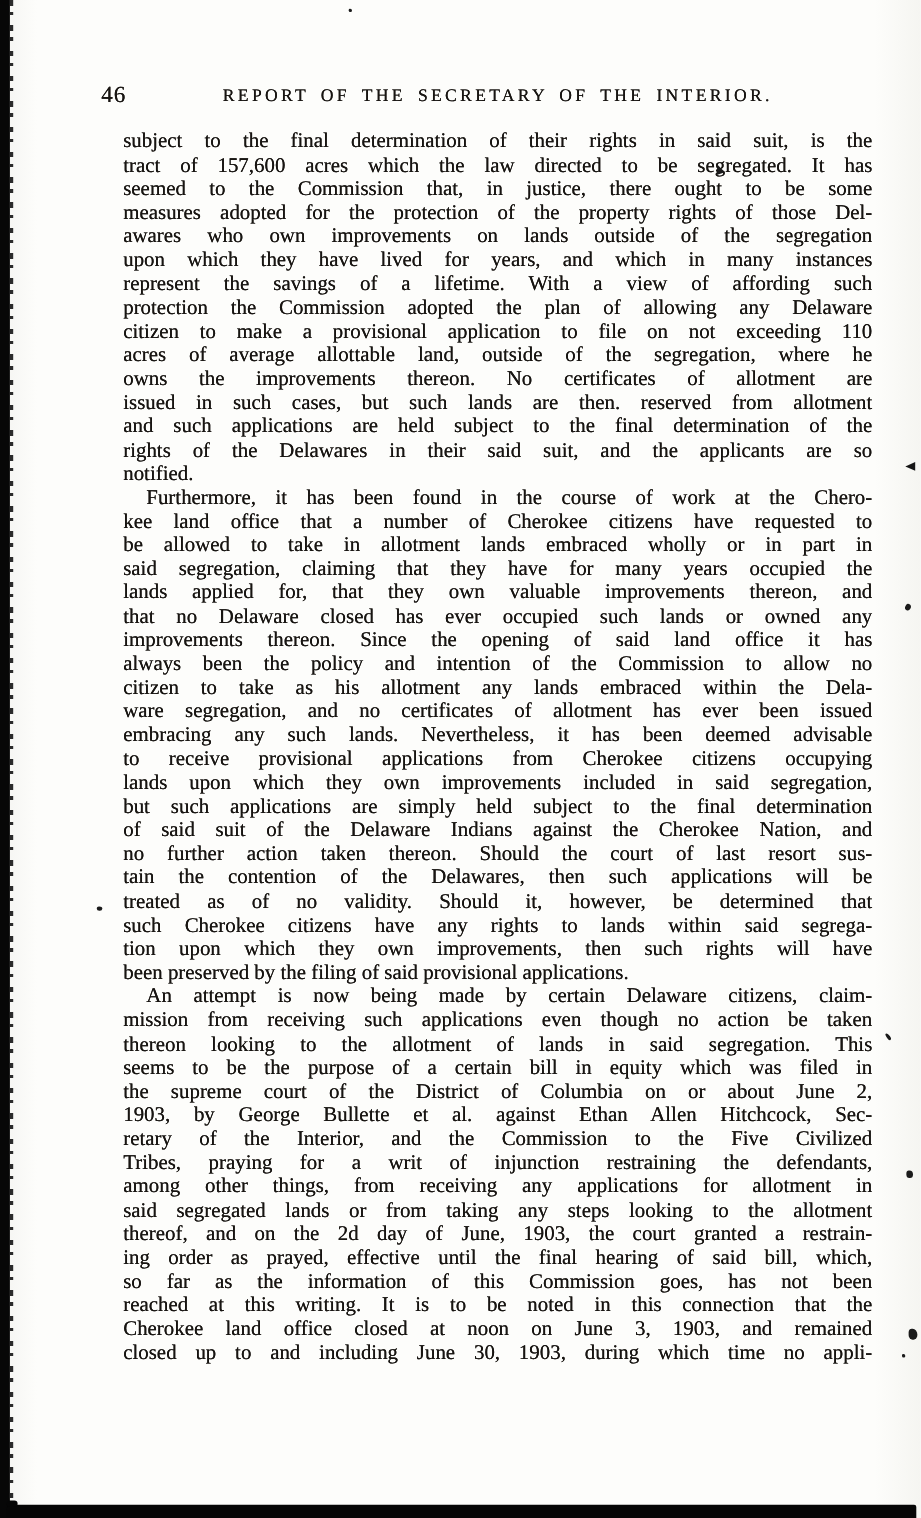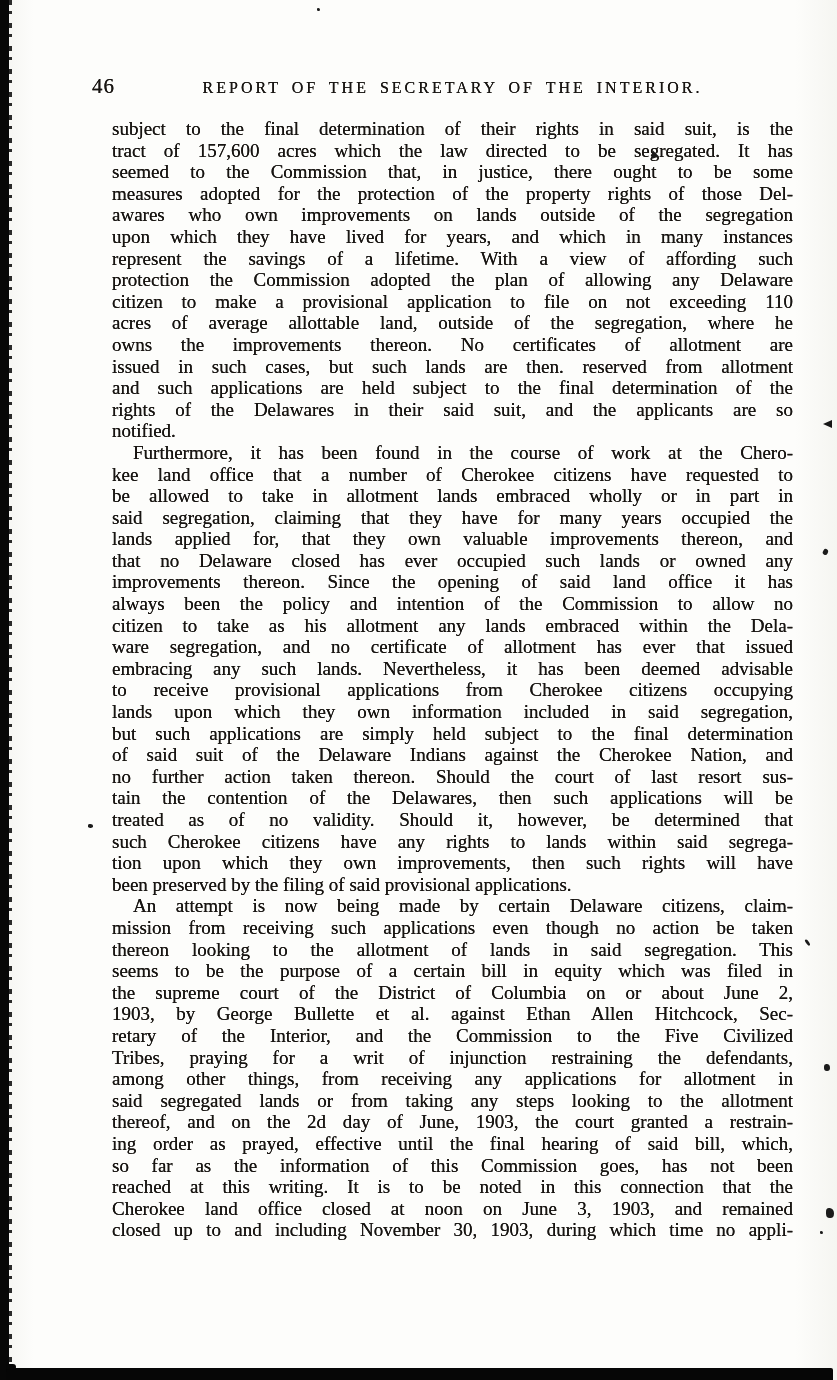--- a/index.html
+++ b/index.html
@@ -112,24 +112,24 @@
       <div class="para indent">
         <div class="line">Furthermore, it has been found in the course of work at the Chero-</div>
         <div class="line">kee land office that a number of Cherokee citizens have requested to</div>
         <div class="line">be allowed to take in allotment lands embraced wholly or in part in</div>
         <div class="line">said segregation, claiming that they have for many years occupied the</div>
         <div class="line">lands applied for, that they own valuable improvements thereon, and</div>
         <div class="line">that no Delaware closed has ever occupied such lands or owned any</div>
         <div class="line">improvements thereon.  Since the opening of said land office it has</div>
         <div class="line">always been the policy and intention of the Commission to allow no</div>
         <div class="line">citizen to take as his allotment any lands embraced within the Dela-</div>
-        <div class="line">ware segregation, and no certificate of allotment has ever that issued</div>
+        <div class="line">ware segregation, and no certificates of allotment has ever been issued</div>
         <div class="line">embracing any such lands.  Nevertheless, it has been deemed advisable</div>
         <div class="line">to receive provisional applications from Cherokee citizens occupying</div>
-        <div class="line">lands upon which they own information included in said segregation,</div>
+        <div class="line">lands upon which they own improvements included in said segregation,</div>
         <div class="line">but such applications are simply held subject to the final determination</div>
         <div class="line">of said suit of the Delaware Indians against the Cherokee Nation, and</div>
         <div class="line">no further action taken thereon.  Should the court of last resort sus-</div>
         <div class="line">tain the contention of the Delawares, then such applications will be</div>
         <div class="line">treated as of no validity.  Should it, however, be determined that</div>
         <div class="line">such Cherokee citizens have any rights to lands within said segrega-</div>
         <div class="line">tion upon which they own improvements, then such rights will have</div>
         <div class="line no-stretch">been preserved by the filing of said provisional applications.</div>
       </div>
       <div class="para indent">
@@ -141,21 +141,21 @@
         <div class="line">1903, by George Bullette et al. against Ethan Allen Hitchcock, Sec-</div>
         <div class="line">retary of the Interior, and the Commission to the Five Civilized</div>
         <div class="line">Tribes, praying for a writ of injunction restraining the defendants,</div>
         <div class="line">among other things, from receiving any applications for allotment in</div>
         <div class="line">said segregated lands or from taking any steps looking to the allotment</div>
         <div class="line">thereof, and on the 2d day of June, 1903, the court granted a restrain-</div>
         <div class="line">ing order as prayed, effective until the final hearing of said bill, which,</div>
         <div class="line">so far as the information of this Commission goes, has not been</div>
         <div class="line">reached at this writing.  It is to be noted in this connection that the</div>
         <div class="line">Cherokee land office closed at noon on June 3, 1903, and remained</div>
-        <div class="line">closed up to and including November 30, 1903, during which time no appli-</div>
+        <div class="line">closed up to and including June 30, 1903, during which time no appli-</div>
       </div>
     </main>
 
   <div class="speck" style="left:317px; top:8px; width:3px; height:3px;"></div>
   <div class="speck tri" style="left:650px; top:150px;"></div>
   <div class="speck arrow-left" style="left:823px; top:420px;"></div>
   <div class="speck" style="left:823px; top:549px; width:5px; height:6px; transform:rotate(30deg);"></div>
   <div class="speck" style="left:88px; top:824px; width:5px; height:4px;"></div>
   <div class="speck" style="left:806px; top:939px; width:3px; height:7px; transform:rotate(-35deg);"></div>
   <div class="speck" style="left:824px; top:1064px; width:6px; height:7px;"></div>

